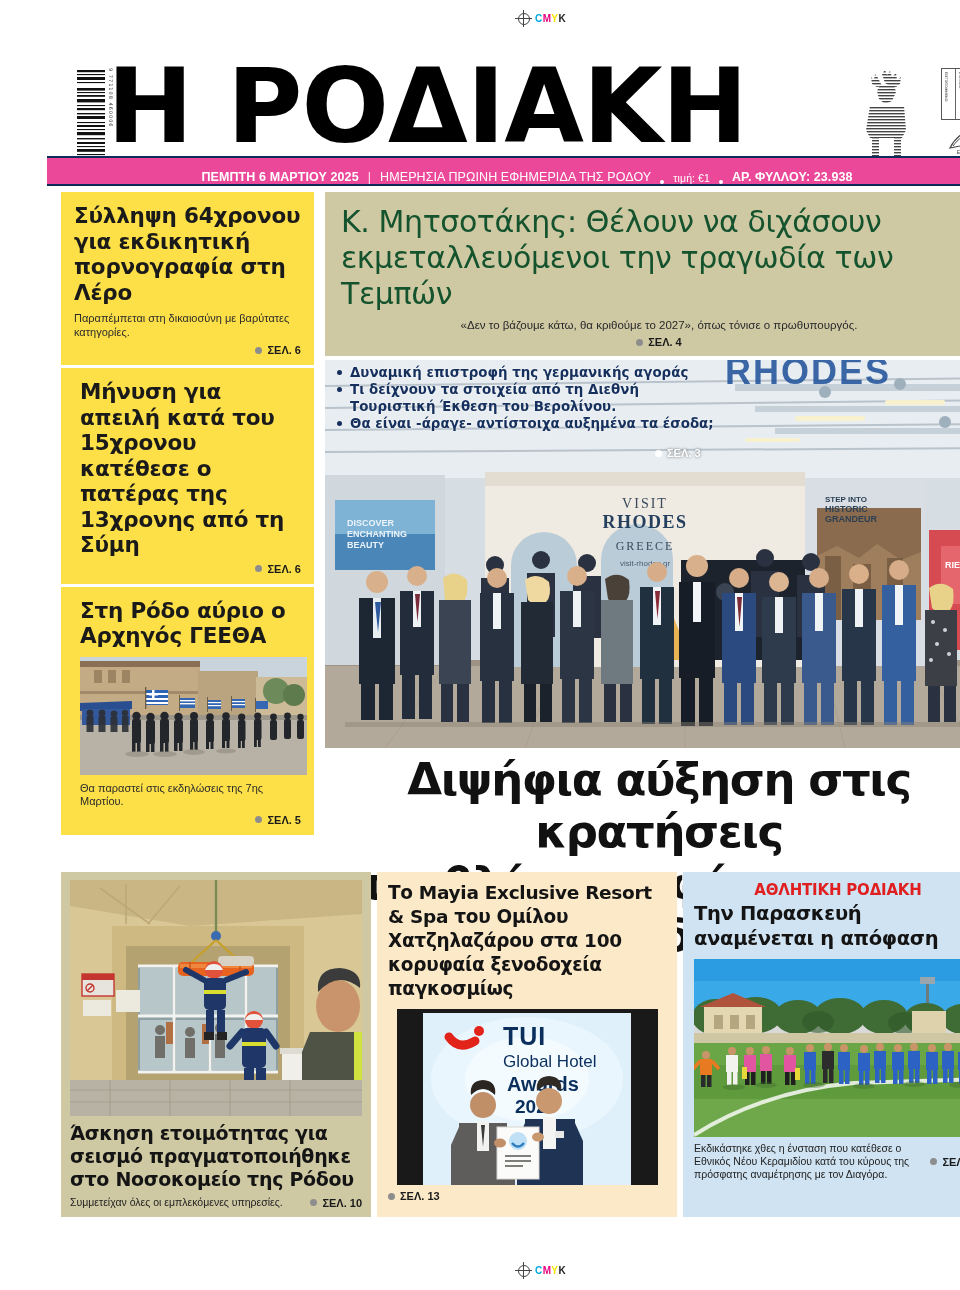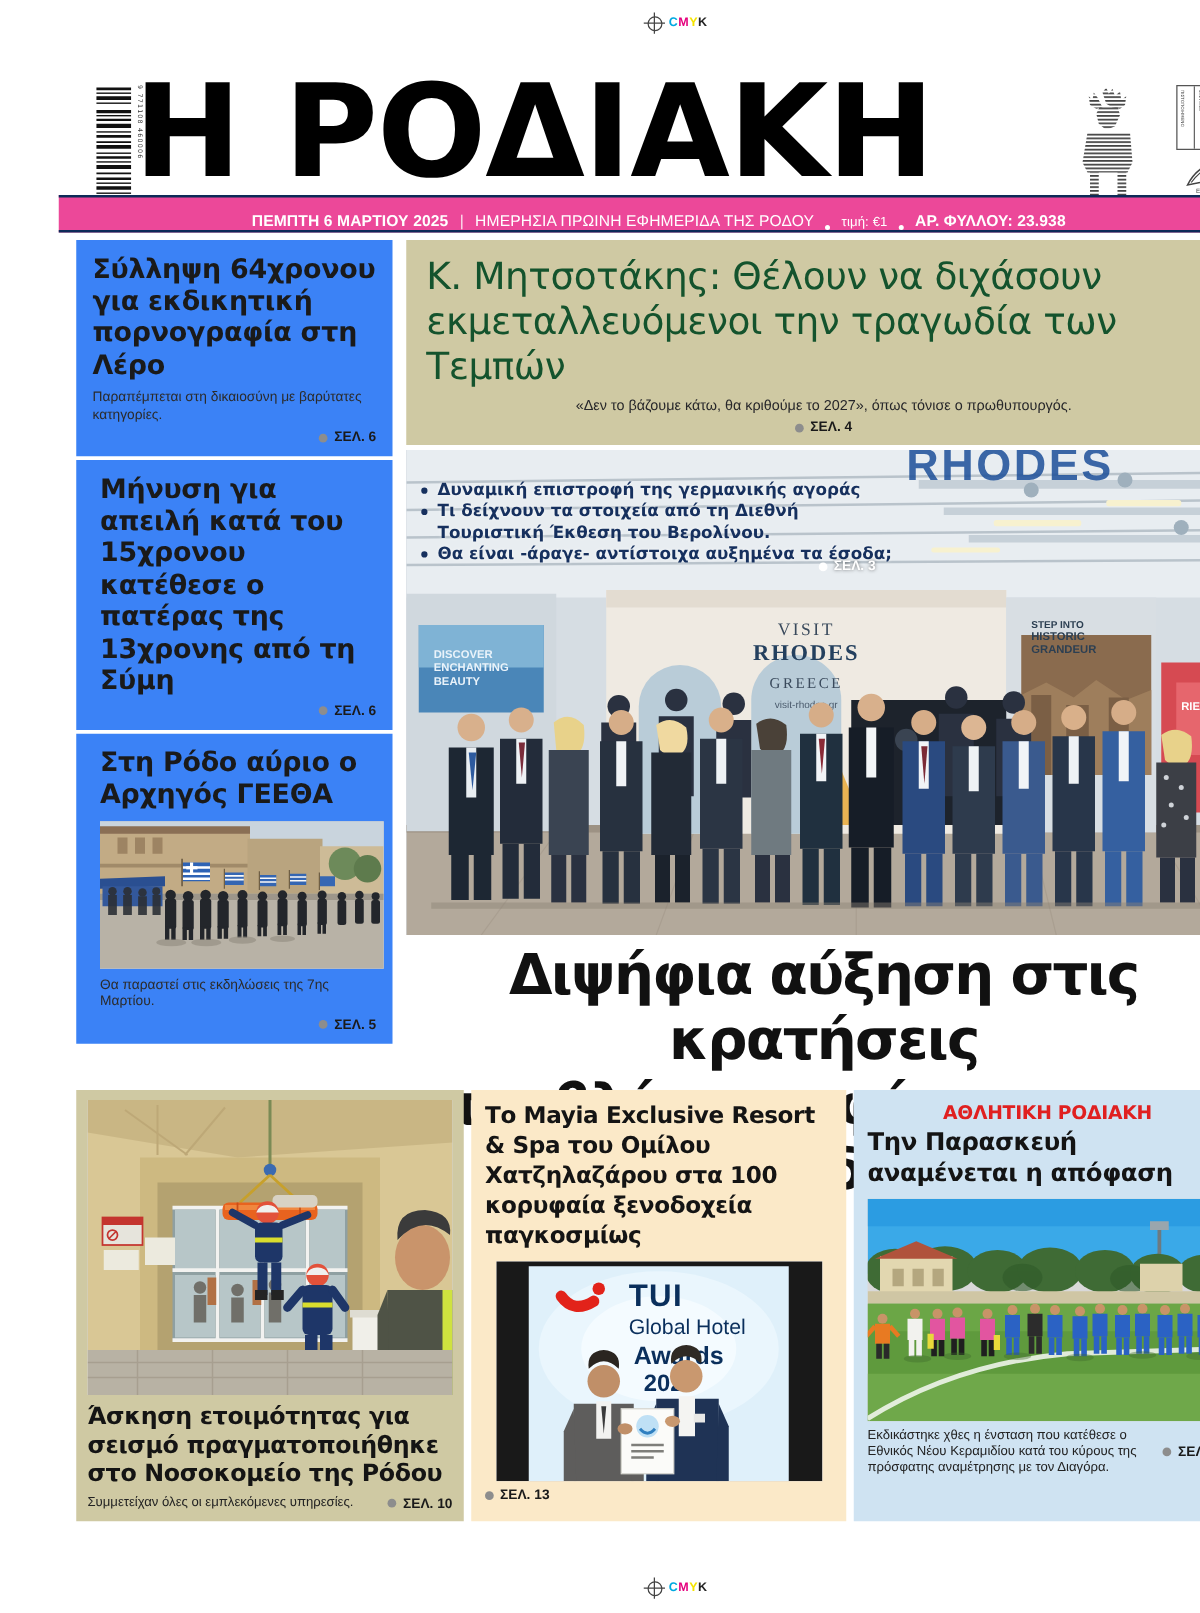--- a/index.html
+++ b/index.html
@@ -56,21 +56,21 @@
     color:#fff;font-size:12.5px;font-family:"Liberation Sans",sans-serif;letter-spacing:.1px;
   }
   .datebar .b{font-weight:bold;}
   .datebar .thin{font-weight:normal;}
   .datebar .sep{opacity:.85;}
   .datebar .sm{font-size:10.5px;}
   .dot{display:inline-block;width:4px;height:4px;background:#fff;border-radius:50%;vertical-align:middle;}
 
   
   .left-col{position:absolute;left:14px;top:192px;width:253px;}
-  .teaser{background:#3b82f6;padding:11px 13px 9px 13px;position:relative;}
+  .teaser{background:#fde047;padding:11px 13px 9px 13px;position:relative;}
   .teaser + .teaser{margin-top:3px;padding-left:19px;}
   .teaser h3{
     margin:0;font-size:21.5px;line-height:25.5px;font-weight:bold;color:#1a1a1a;
     font-family:"DejaVu Sans","Liberation Sans",sans-serif;letter-spacing:-.2px;
   }
   .teaser p{margin:7px 0 0 0;font-size:11px;line-height:13.5px;color:#2b2b2b;
     font-family:"Liberation Sans",sans-serif;}
   .selmark{display:flex;align-items:center;justify-content:flex-end;gap:5px;
     font-size:11px;font-weight:bold;color:#1a1a1a;margin-top:5px;font-family:"Liberation Sans",sans-serif;}
   .selmark .bullet{width:7px;height:7px;border-radius:50%;background:#8d8d8d;display:inline-block;}
@@ -80,21 +80,21 @@
 
   
   .main-col{position:absolute;left:278px;top:192px;width:668px;}
   .lead-box{background:#cfc9a3;padding:12px 16px 8px 16px;}
   .lead-box h1{margin:0;font-size:30px;line-height:36px;font-weight:normal;color:#14532d;
     font-family:"DejaVu Sans","Liberation Sans",sans-serif;letter-spacing:-.4px;}
   .lead-sub{display:flex;align-items:center;justify-content:space-between;margin-top:7px;flex-direction:column;}
   .lead-sub span.k{font-size:11.5px;color:#27272a;font-family:"Liberation Sans",sans-serif;}
 
   .hero{position:relative;width:668px;height:388px;overflow:hidden;margin-top:4px;background:#cfd6dc;}
-  .hero-overlay{position:absolute;left:12px;top:24px;width:500px;z-index:5;}
+  .hero-overlay{position:absolute;left:12px;top:4px;width:500px;z-index:5;}
   .hero-overlay ul{list-style:none;margin:0;padding:0;}
   .hero-overlay li{
     color:#16305e;font-weight:bold;font-size:13.4px;line-height:17px;
     font-family:"DejaVu Sans","Liberation Sans",sans-serif;
     padding-left:13px;position:relative;text-shadow:0 0 3px rgba(255,255,255,.75);
   }
   .hero-overlay li::before{content:"";position:absolute;left:0;top:6px;width:5px;height:5px;background:#16305e;border-radius:50%;}
   .hero-overlay li.cont{padding-left:13px;}
   .hero-overlay li.cont::before{display:none;}
   .hero-sel{position:absolute;left:330px;top:87px;display:flex;align-items:center;gap:5px;z-index:6;

